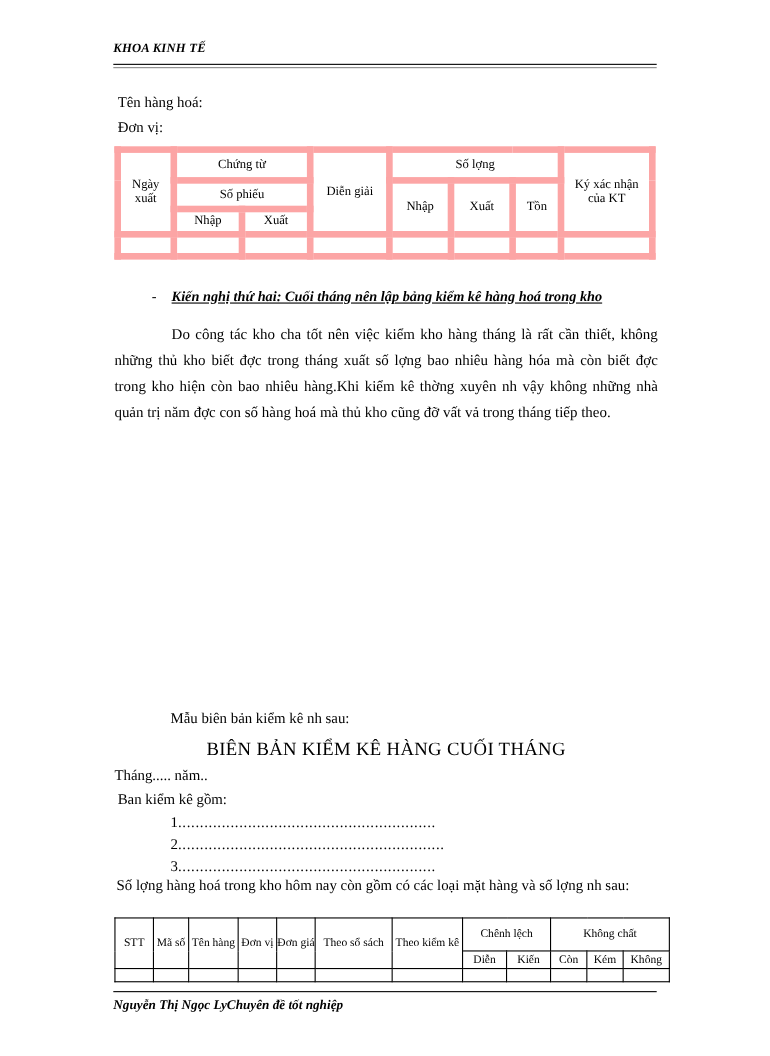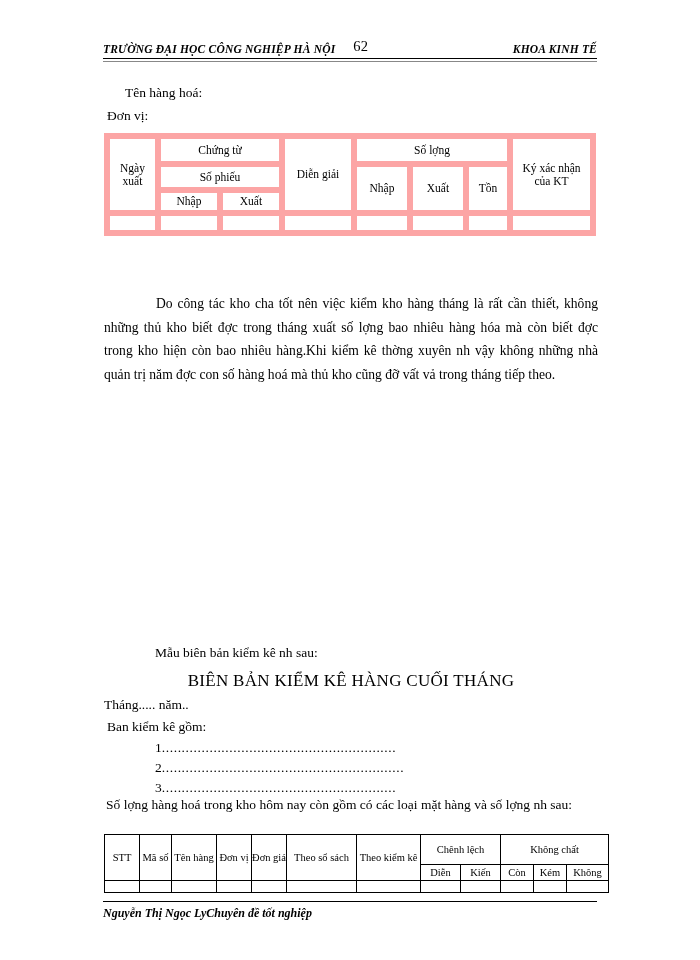--- a/index.html
+++ b/index.html
@@ -79,21 +79,21 @@
     white-space: nowrap;
   }
 
   
   .txt {
     position: absolute;
     font-size: 13.5px;
     line-height: 21px;
     white-space: nowrap;
   }
-  .lbl-ten { left: 125px; top: 82px; text-align: center; }
+  .lbl-ten { left: 107px; top: 82px; text-align: center; }
   .lbl-donvi { left: 107px; top: 105px; }
 
   
   .tbl1 {
     position: absolute;
     left: 104px;
     top: 133px;
     width: 436px;
     border-collapse: collapse;
     table-layout: fixed;
@@ -220,24 +220,20 @@
   .tbl2 .hrow2 { height: 16px; }
   .tbl2 .brow { height: 12px; }
 </style>
 </head>
 <body>
 
 <div id="page">
 
   <div class="header">
     <div class="header-inner">
-      <span class="header-left">
-        <span class="header-school">TRƯỜNG   ĐẠI HỌC CÔNG NGHIỆP HÀ NỘI</span>
-        <span class="header-pageno">62</span>
-      </span>
       <span class="header-right">KHOA KINH TẾ</span>
     </div>
   </div>
   <div class="header-rule"></div>
 
   <div class="txt lbl-ten">Tên hàng hoá:</div>
   <div class="txt lbl-donvi">Đơn vị:</div>
 
   <table class="tbl1">
     <colgroup>
@@ -274,20 +270,23 @@
         <td></td>
         <td></td>
         <td></td>
         <td></td>
         <td></td>
         <td></td>
       </tr>
     </tbody>
   </table>
 
+  <div class="rec-line">
+    <span class="rec-dash">-</span><span class="rec-text">Kiến nghị thứ hai: Cuối tháng nên lập bảng kiểm kê hàng hoá trong kho</span>
+  </div>
 
   <div class="para">Do công tác kho cha   tốt nên việc kiểm kho hàng tháng là rất cần thiết, không những thủ kho biết đợc   trong tháng xuất  số lợng   bao nhiêu hàng hóa mà còn biết đợc   trong kho hiện còn bao nhiêu hàng.Khi kiểm kê thờng   xuyên nh   vậy không những nhà quản trị năm đợc   con số hàng hoá mà thủ  kho cũng đỡ vất vả trong tháng tiếp theo.</div>
 
   <div class="mau">Mẫu biên bản kiểm kê nh   sau:</div>
 
   <div class="doc-title">BIÊN BẢN KIỂM KÊ HÀNG CUỐI THÁNG</div>
 
   <div class="doc-sub">Tháng.....  năm..</div>
 
   <div class="ban-kk">Ban kiểm kê gồm:</div>

